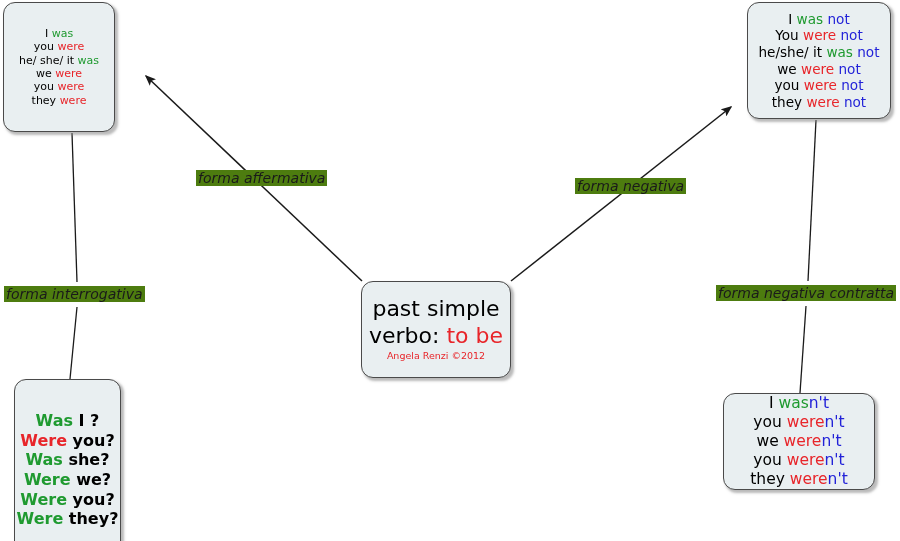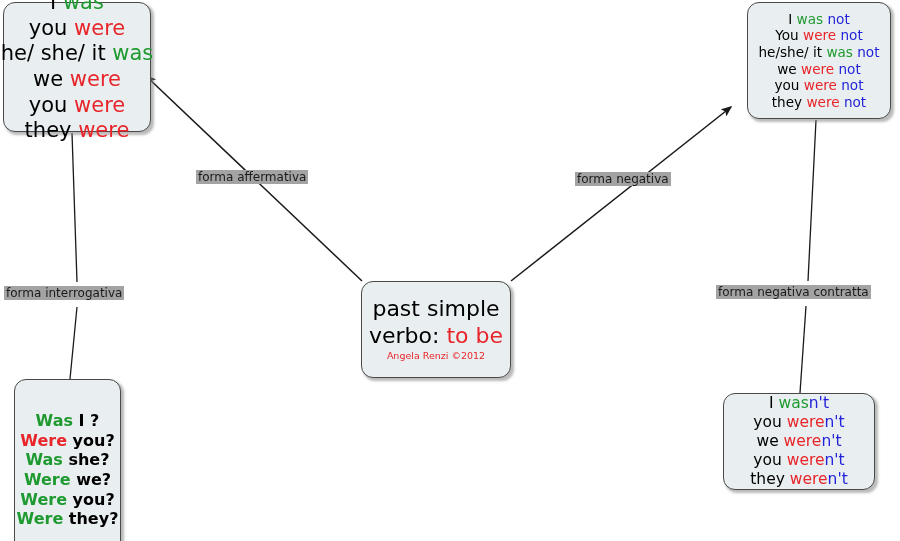--- a/index.html
+++ b/index.html
@@ -57,23 +57,23 @@
   .w-was    { color: #1f9a30; }
   .w-were   { color: #e8252a; }
   .w-not    { color: #2222d8; }
   .w-nt     { color: #2222d8; }
   .w-tobe   { color: #e8252a; }
 
   
   #node-affirmative {
     left: 3px;
     top: 2px;
-    width: 148px;
+    width: 112px;
     height: 130px;
-    font-size: 21px;
+    font-size: 11px;
   }
 
   
   #node-negative {
     left: 747px;
     top: 2px;
     width: 144px;
     height: 117px;
     font-size: 13.6px;
   }
@@ -114,28 +114,29 @@
     left: 723px;
     top: 393px;
     width: 152px;
     height: 97px;
     font-size: 15.5px;
   }
 
   
   .edge-label {
     position: absolute;
-    font-size: 12px;
+    font-size: 14px;
     color: #1a1a1a;
     white-space: nowrap;
-    background: #a3a3a3;
+    background: #4d7c0f;
     padding: 0 2px;
+    font-style: italic;
   }
   #label-affermativa   { left: 196px; top: 170px; }
-  #label-negativa      { left: 575px; top: 172px; text-align: right; }
+  #label-negativa      { left: 575px; top: 178px; text-align: right; }
   #label-interrogativa { left: 4px;   top: 286px; }
   #label-neg-contratta { left: 716px; top: 285px; }
 </style>
 </head>
 <body>
 
 <div id="canvas">
 
   <svg class="edges" viewBox="0 0 900 541" width="900" height="541">
     <defs>

